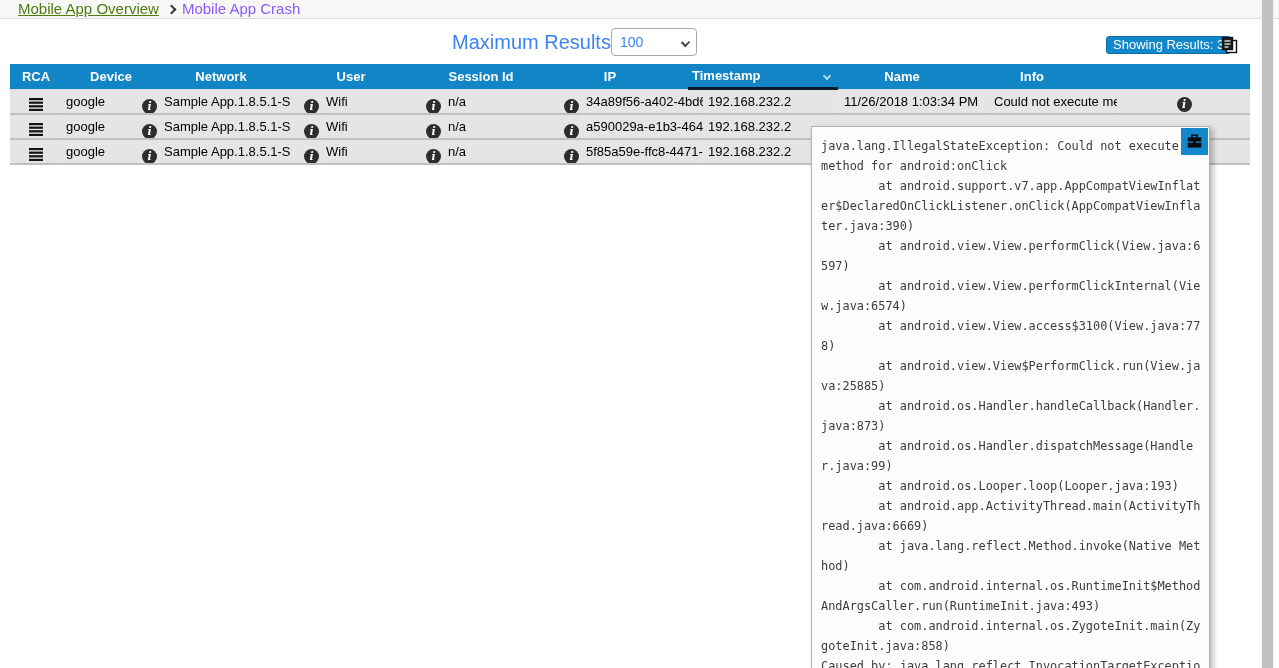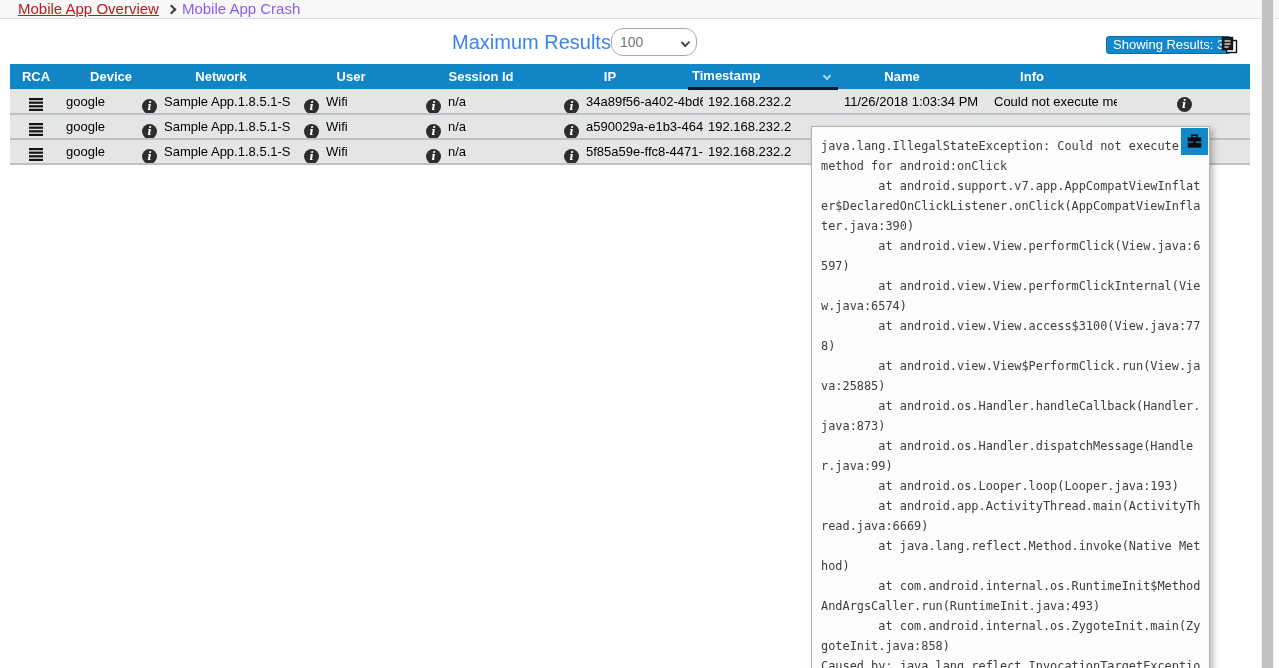--- a/index.html
+++ b/index.html
@@ -7,34 +7,34 @@
   body {
     width:1279px; height:668px; overflow:hidden; position:relative;
     background:#ffffff; font-family:"Liberation Sans", sans-serif;
   }
 
   
   .topbar { position:absolute; left:0; top:0; width:1279px; height:19px;
             background:#f8f8f8; border-bottom:1px solid #dcdcdc; }
   .breadcrumb { position:absolute; left:18px; top:0; height:18px; line-height:17px;
                 font-size:15px; white-space:nowrap; }
-  .crumb-link { color:#b91c1c; text-decoration:underline; cursor:pointer; }
+  .crumb-link { color:#4d7c0f; text-decoration:underline; cursor:pointer; }
   .crumb-sep { display:inline-block; width:7px; height:7px; margin:0 7px 1px 9px;
                border-top:2px solid #3b3b3b; border-right:2px solid #3b3b3b;
                transform:rotate(45deg); }
   .crumb-current { color:#8b5cf6; }
 
   
   .max-results { position:absolute; left:452px; top:28px; height:28px;
                  display:flex; align-items:center; }
   .max-results-label { font-size:20px; color:#3b82f6; }
   .select-wrap { position:relative; width:86px; height:28px; }
   .select-wrap select {
-    width:86px; height:28px; border:1px solid #a9a9a9; border-radius:12px;
-    background:#fff; font-size:14px; color:#737373; padding:0 20px 0 8px;
+    width:86px; height:28px; border:1px solid #a9a9a9; border-radius:4px;
+    background:#fff; font-size:14px; color:#3b82f6; padding:0 20px 0 8px;
     -webkit-appearance:none; appearance:none; outline:none;
     font-family:"Liberation Sans", sans-serif;
   }
   .select-chevron { position:absolute; right:8px; top:11px; width:7px; height:7px;
     border-left:2px solid #444; border-bottom:2px solid #444;
     transform:rotate(-45deg) scaleY(.9); pointer-events:none; }
 
   .results-badge { position:absolute; left:1106px; top:36px; height:18px;
     background:#1287c9; border:1px solid #0d6fa6; border-radius:3px;
     color:#fff; font-size:13px; line-height:16px; padding:0 6px; }

